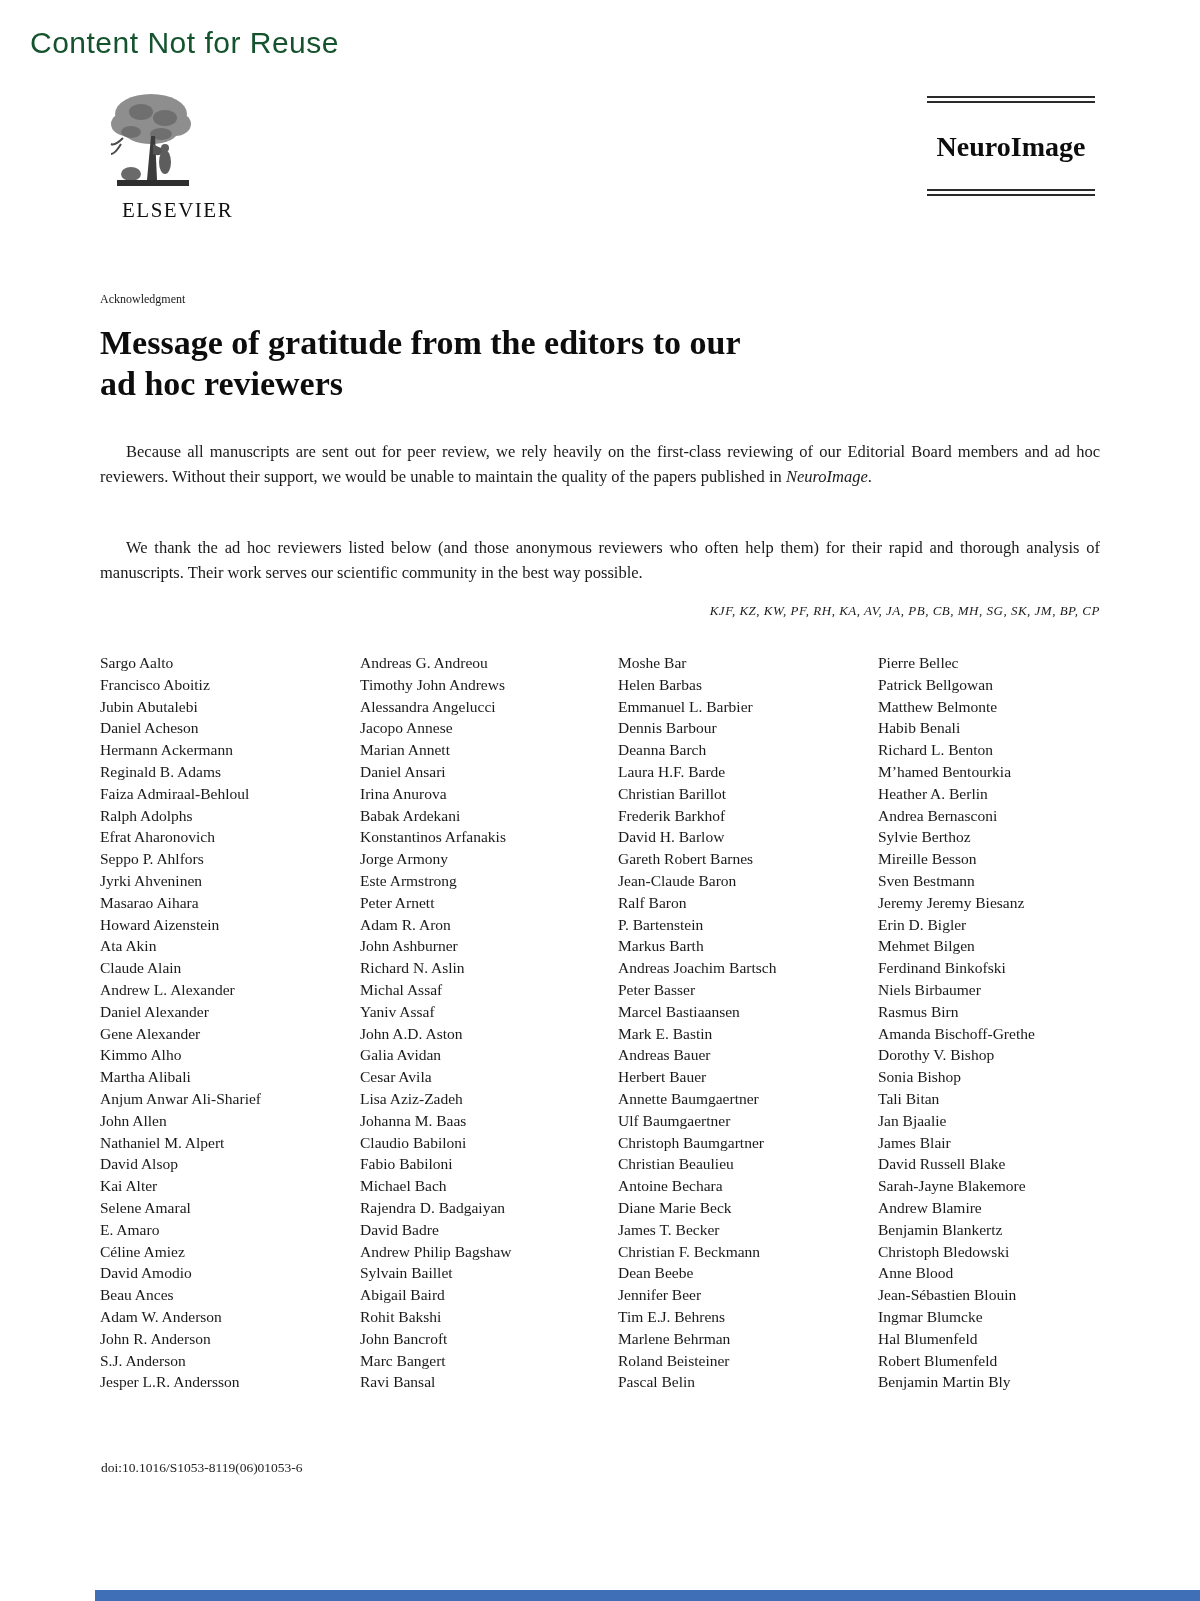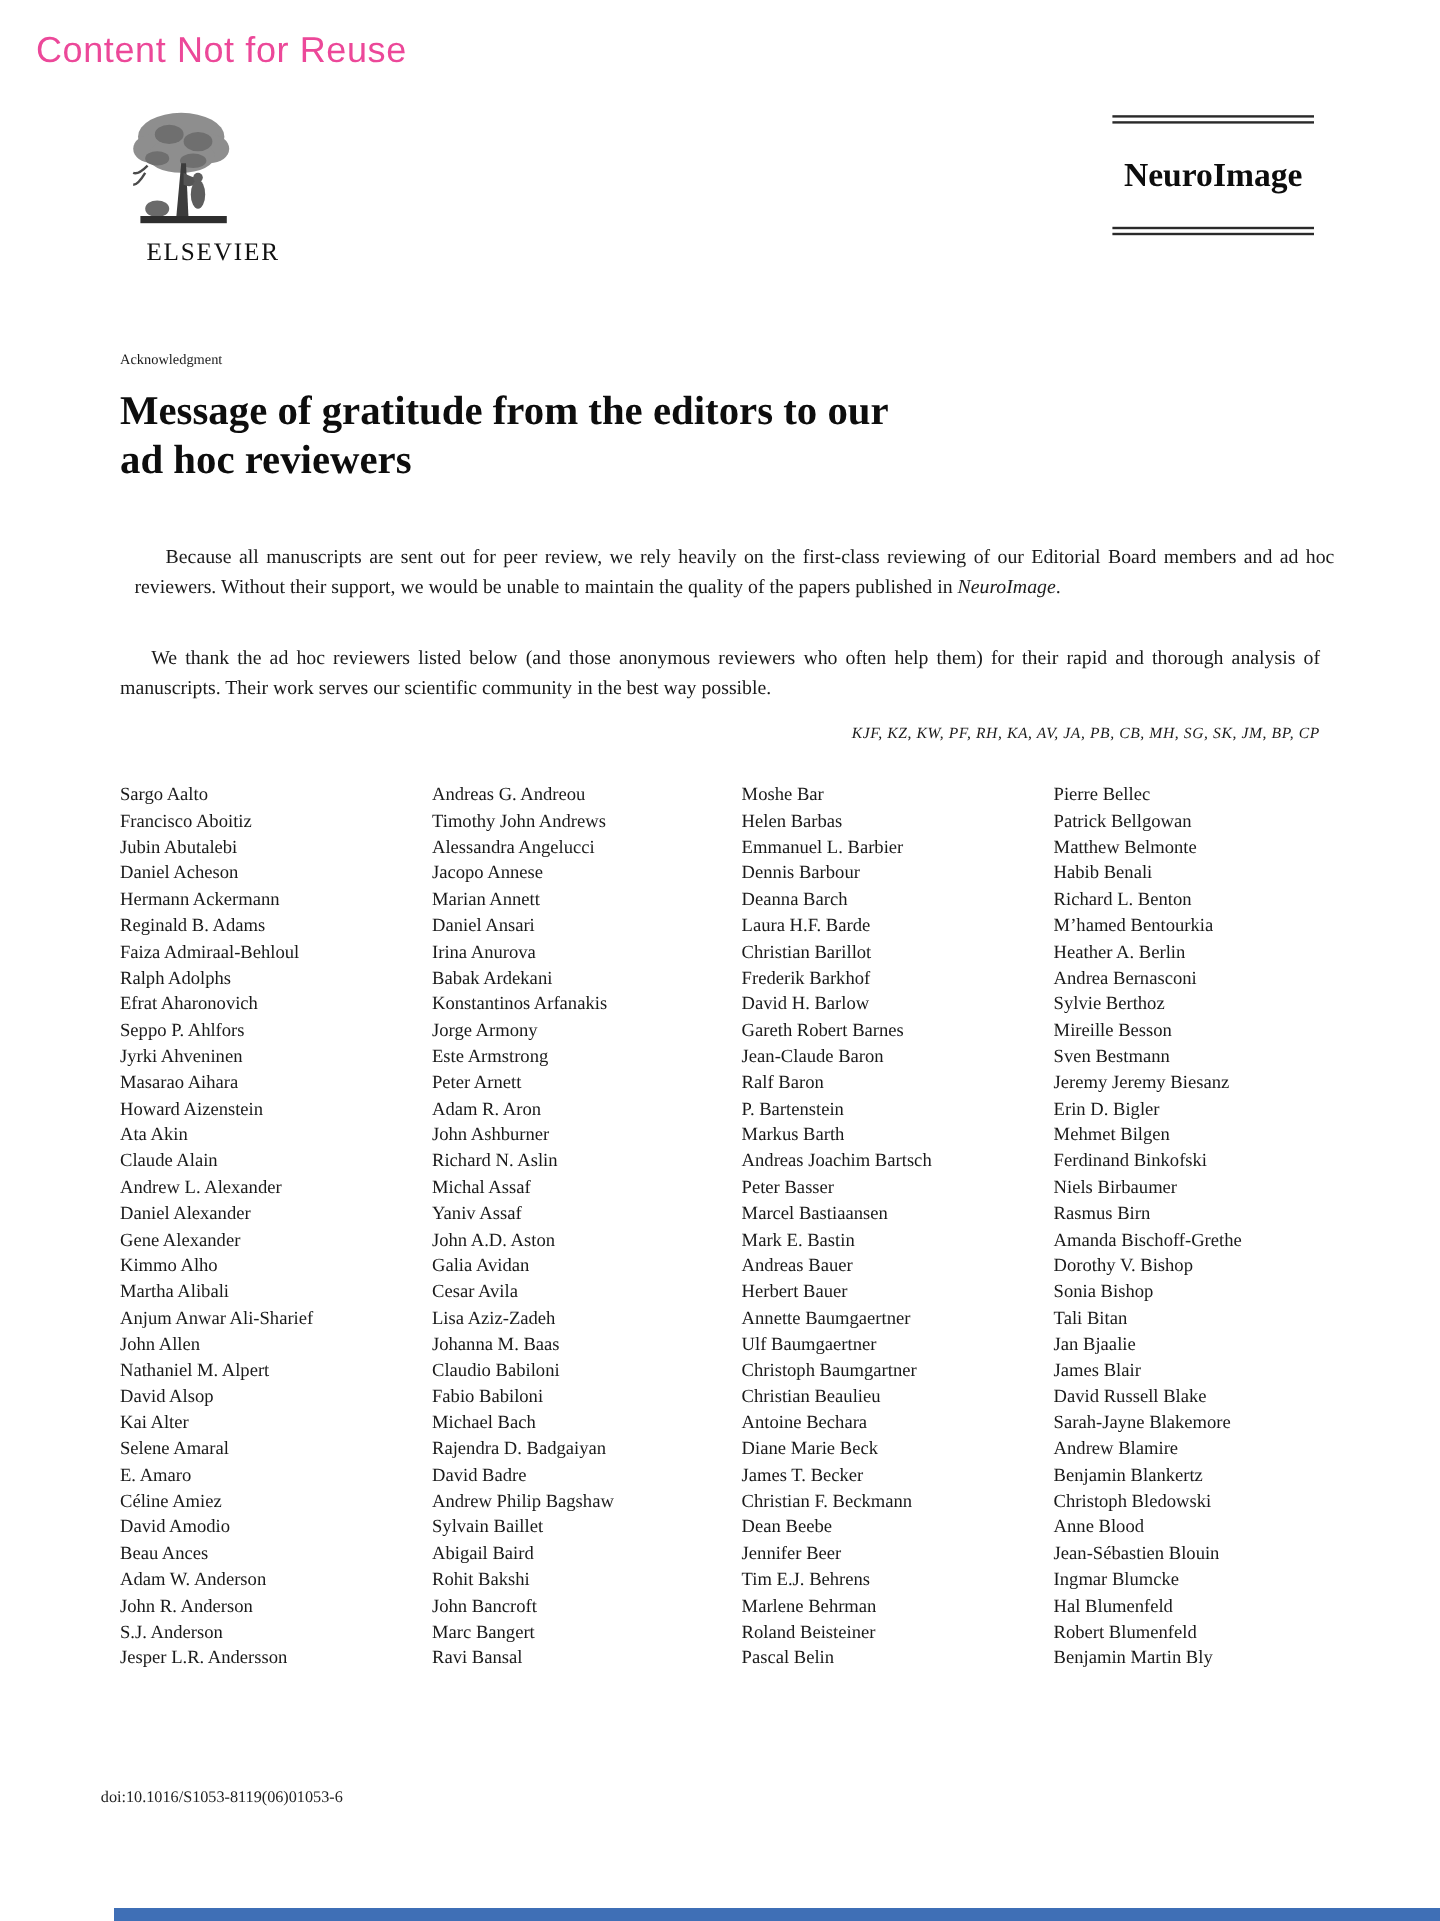--- a/index.html
+++ b/index.html
@@ -81,37 +81,36 @@
   .reviewer-col { width: 260px; flex: 0 0 260px; font-family: Liberation Serif, serif; }
   .reviewer-col + .reviewer-col { margin-left: 0; }
   .reviewer-col:nth-child(2) { flex-basis: 258px; }
   .name {
     font-size: 15.5px;
     line-height: 21.8px;
     white-space: nowrap;
   }
   .doi-line {
     position: absolute;
-    left: 84px; top: 1460px;
+    left: 101px; top: 1460px;
     font-size: 13.5px;
     color: #222;
-    margin-top: 30px;
   }
   .footer-bar {
     position: absolute;
     left: 95px; right: 0; bottom: 0;
     height: 11px;
   }
 </style>
 </head>
 <body>
 
 <div class="page">
 
-  <div class="watermark" style="color: #ec4899;">Content Not for Reuse</div>
+  <div class="watermark" style="color: #14532d;">Content Not for Reuse</div>
 
   <div class="logo-block">
     <span>
       <svg width="104" height="108" viewBox="0 0 104 108">
         <g fill="#8e8e8e">
           <ellipse cx="50" cy="26" rx="36" ry="20"></ellipse>
           <ellipse cx="26" cy="36" rx="16" ry="12"></ellipse>
           <ellipse cx="74" cy="36" rx="16" ry="12"></ellipse>
           <ellipse cx="50" cy="42" rx="28" ry="14"></ellipse>
         </g>
@@ -141,21 +140,21 @@
     <div class="journal-name">NeuroImage</div>
     <div class="double-rule"></div>
   </div>
 
 
   <div class="section-label">Acknowledgment</div>
 
   <h1 class="article-title" style="margin:0;">Message of gratitude from the editors to our
 ad hoc reviewers</h1>
 
-  <p class="body-text para1" style="margin:12px;"><span class="indent"></span><span>Because all manuscripts are sent out for peer review, we rely heavily on the first-class reviewing of our Editorial Board members and ad hoc reviewers. Without their support, we would be unable to maintain the quality of the papers published in</span> <em>NeuroImage</em><span>.</span></p>
+  <p class="body-text para1" style="margin:0;"><span class="indent"></span><span>Because all manuscripts are sent out for peer review, we rely heavily on the first-class reviewing of our Editorial Board members and ad hoc reviewers. Without their support, we would be unable to maintain the quality of the papers published in</span> <em>NeuroImage</em><span>.</span></p>
 
   <p class="body-text para2" style="margin:0;"><span class="indent"></span><span>We thank the ad hoc reviewers listed below (and those anonymous reviewers who often help them) for their rapid and thorough analysis of manuscripts. Their work serves our scientific community in the best way possible.</span></p>
 
   <div class="initials-line">KJF, KZ, KW, PF, RH, KA, AV, JA, PB, CB, MH, SG, SK, JM, BP, CP</div>
 
   <div class="reviewer-columns">
     <div class="reviewer-col">
         <div class="name">Sargo Aalto</div>
         <div class="name">Francisco Aboitiz</div>
         <div class="name">Jubin Abutalebi</div>

